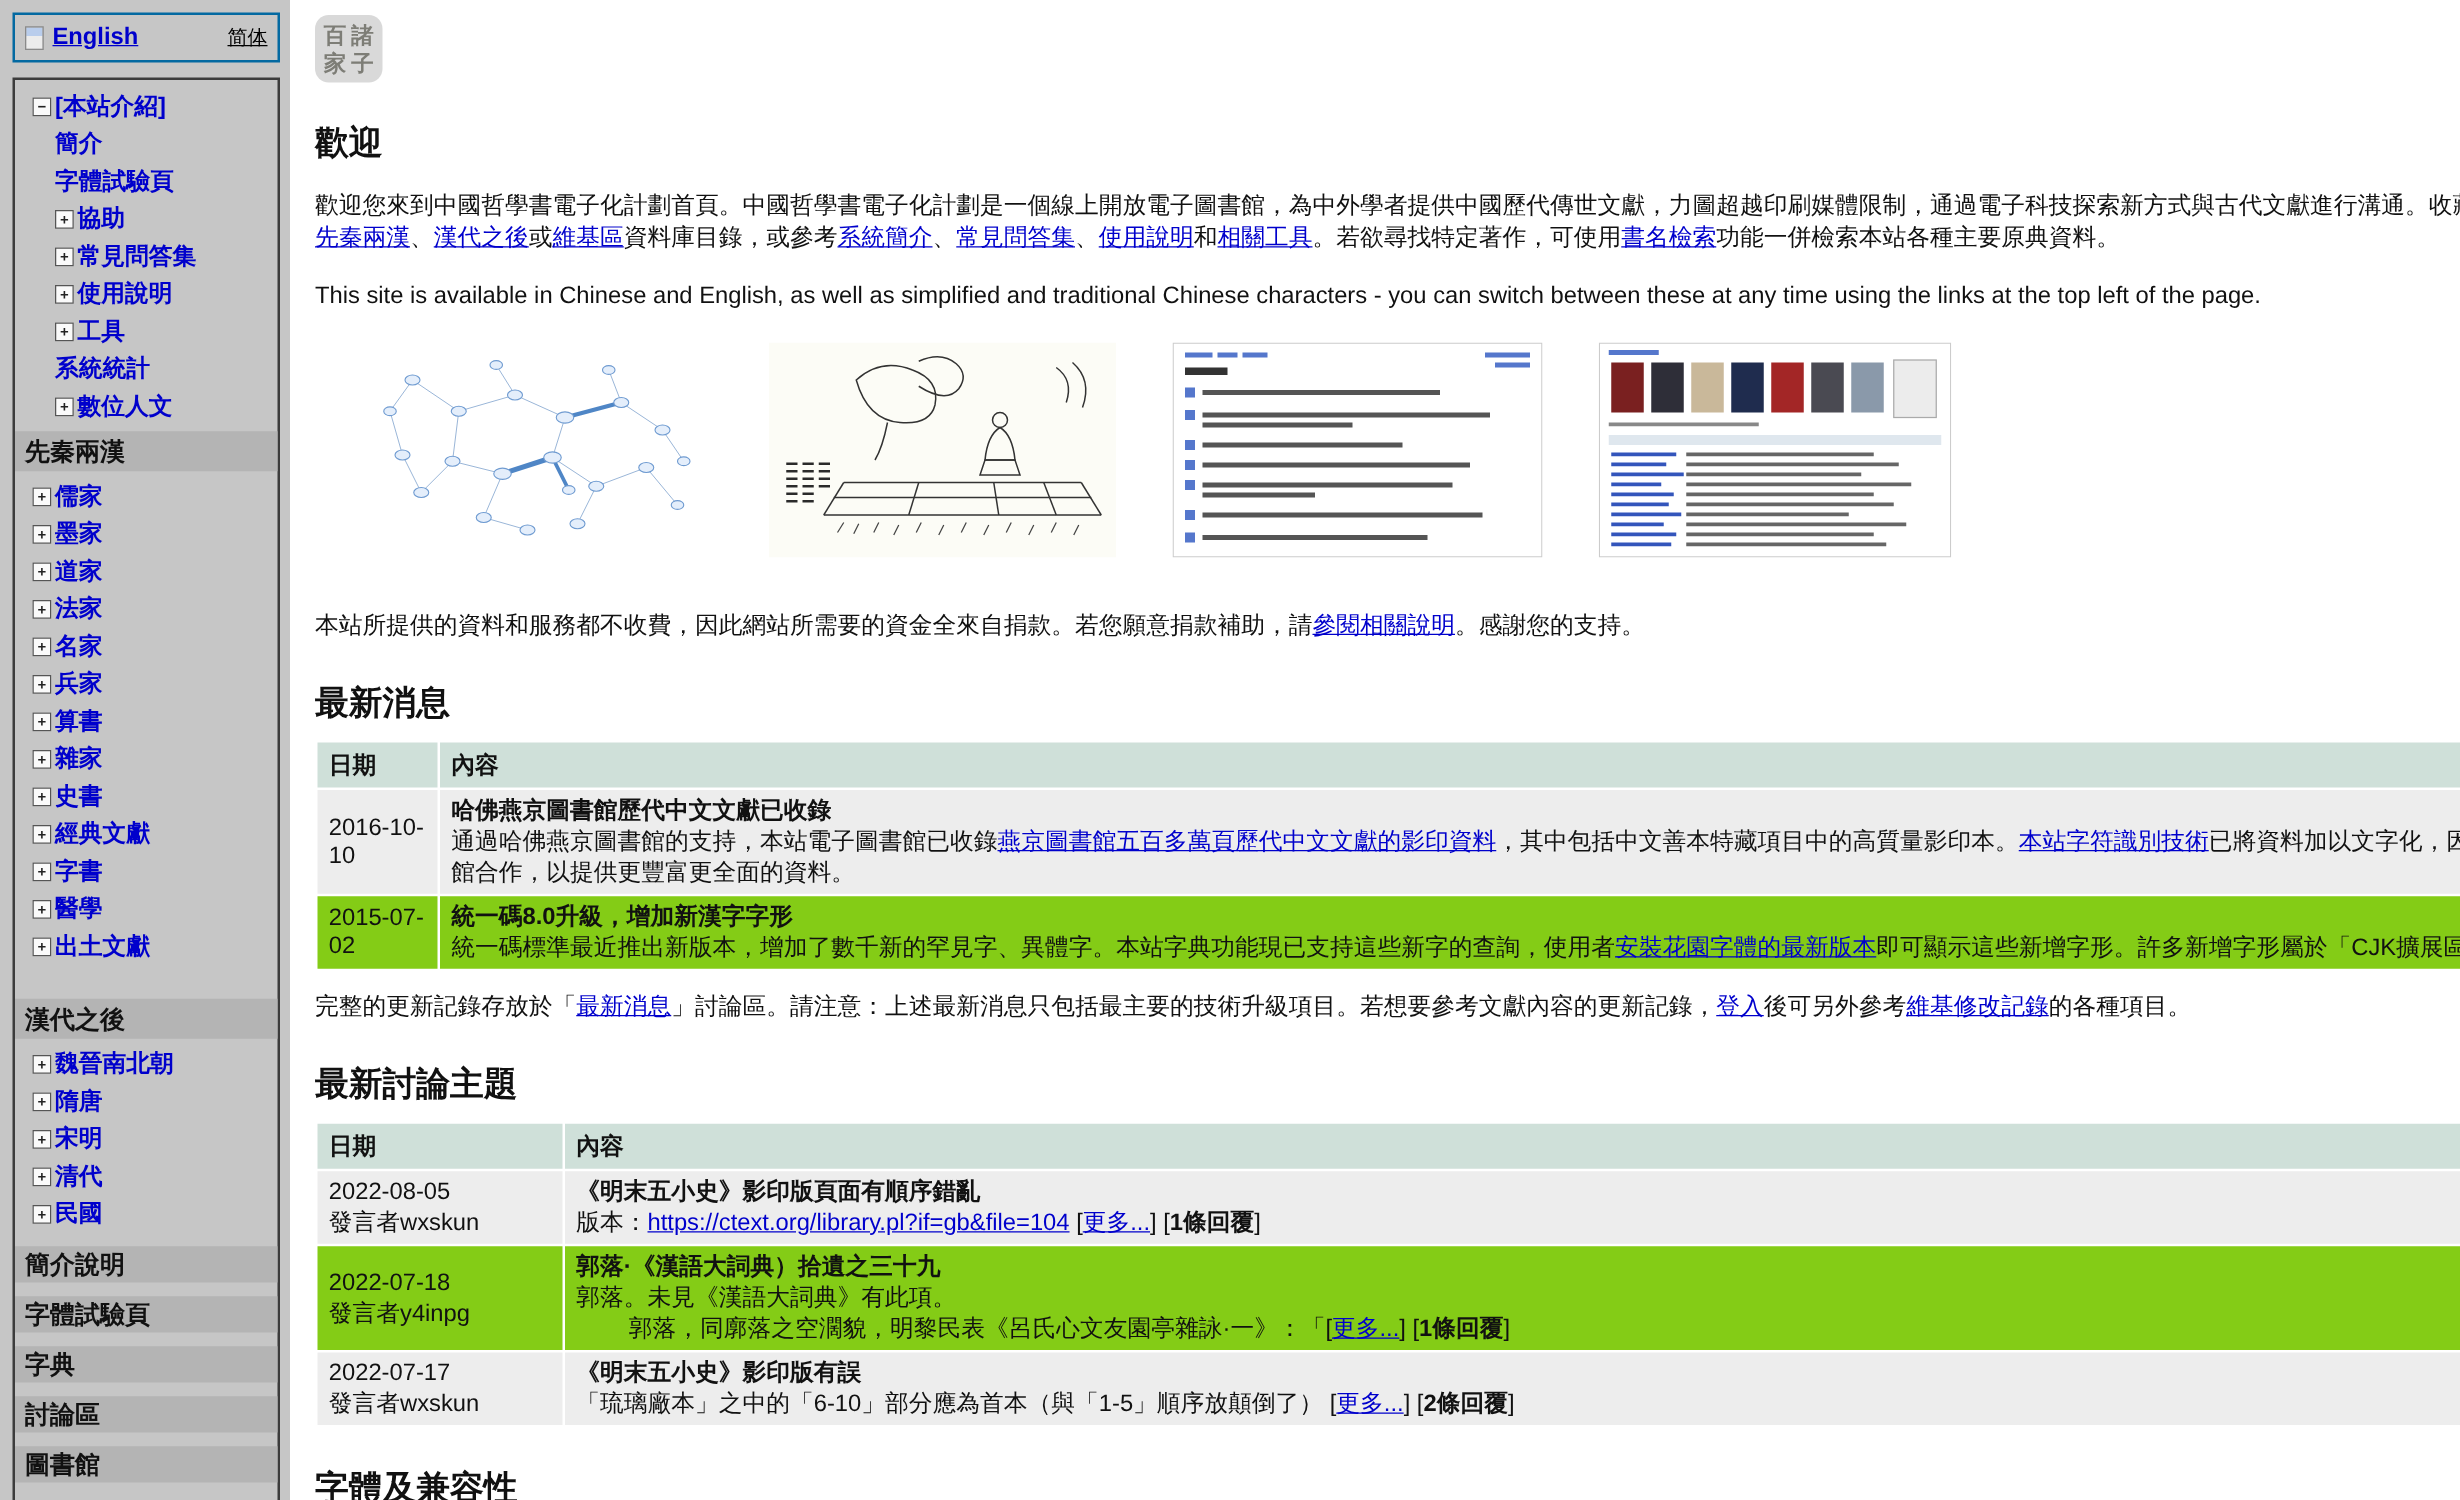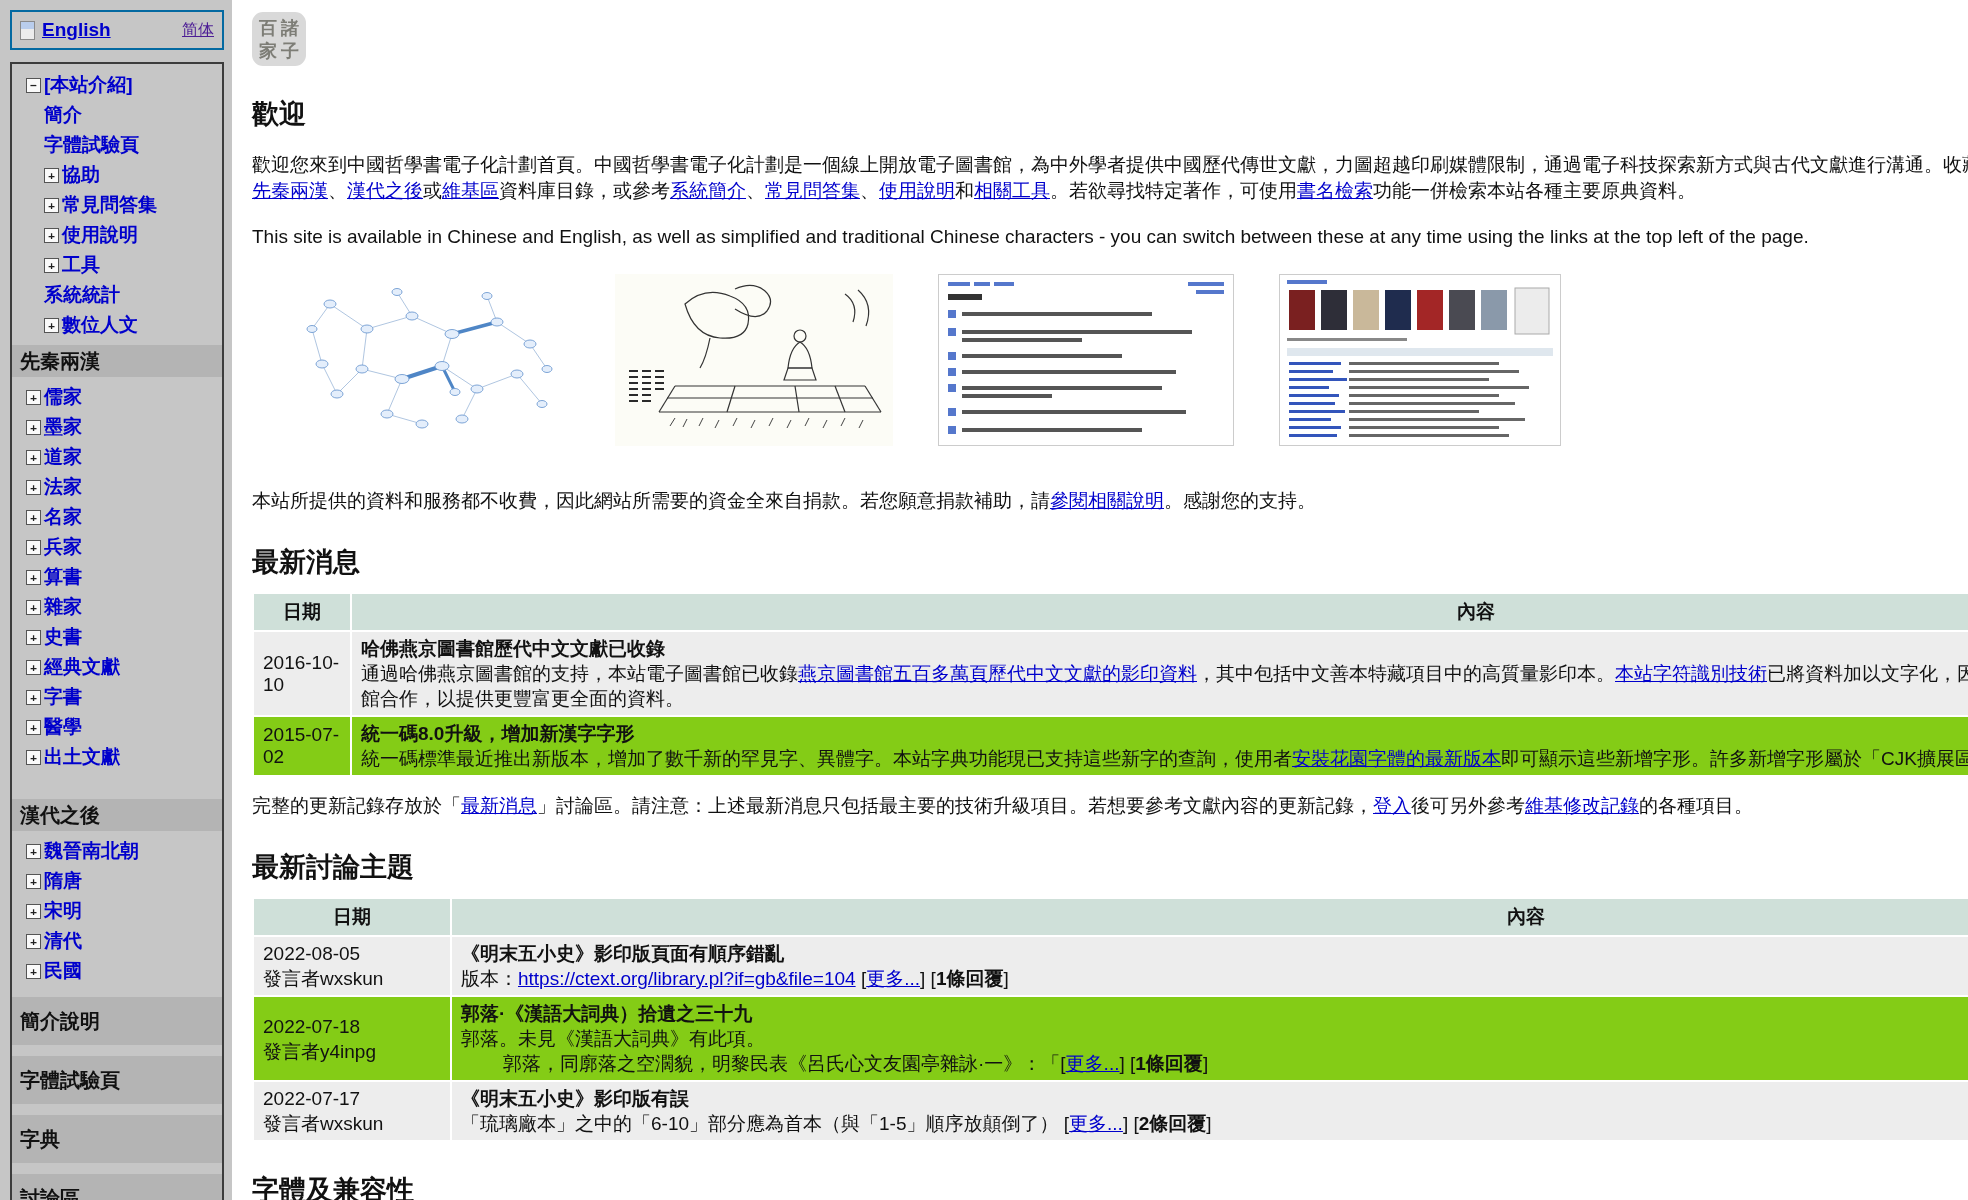--- a/index.html
+++ b/index.html
@@ -7,52 +7,52 @@
     width:1968px;height:1200px;overflow:hidden;position:relative;
     background:#ffffff;
     font-family:"Liberation Sans","DejaVu Sans",sans-serif;
     color:#111;
   }
   
   .sidebar{position:absolute;left:0;top:0;width:232px;height:1200px;background:#c6c6c6;box-sizing:border-box;padding:10px 8px 0 10px;}
   .langbox{border:2px solid #0369a1;background:#c6c6c6;display:flex;align-items:center;padding:7px 8px;margin-bottom:12px;}
   .lang-icon{width:13px;height:17px;border:1px solid #8a8a8a;background:linear-gradient(#b9cdec 0 42%,#ececec 42% 100%);margin-right:7px;flex:none;}
   .eng-link{font-size:19px;font-weight:bold;color:#0000cc;text-decoration:underline;cursor:pointer;}
-  .simp-link{margin-left:auto;font-size:16px;color:#4c1d95;text-decoration:underline;cursor:pointer;}
+  .simp-link{margin-left:auto;font-size:16px;color:#000000;text-decoration:underline;cursor:pointer;}
   .treebox{border:2px solid #3c3c3c;background:#c6c6c6;min-height:1140px;box-sizing:border-box;padding:6px 0 4px 0;}
   .s-row{display:flex;align-items:center;height:30px;padding-left:14px;}
   .s-row.ind{padding-left:32px;text-align:right;}
   .tbox{width:13px;height:13px;border:1px solid #555;background:#fafafa;color:#222;
         font:bold 11px/11px "DejaVu Sans Mono",monospace;display:inline-flex;align-items:center;justify-content:center;
         margin-right:3px;flex:none;cursor:pointer;}
   .s-link{font-size:19px;font-weight:bold;color:#0000cc;cursor:pointer;white-space:nowrap;}
   .k-section{background:#b4b4b4;height:32px;padding-left:8px;margin:5px 0;}
   .k-section .s-link{color:#111;font-size:20px;}
-  .k-band{background:#b4b4b4;height:48px;padding-left:8px;margin:11px 0;}
+  .k-band{background:#b4b4b4;height:29px;padding-left:8px;margin:11px 0;}
   .k-band .s-link{color:#111;font-size:20px;}
   .k-gap{height:22px;background:transparent;}
   
   .main{position:absolute;left:236px;top:0;width:2400px;padding-left:16px;box-sizing:border-box;}
   .page-header{display:flex;align-items:center;gap:14px;padding-top:12px;}
   .logo{width:54px;height:54px;border-radius:11px;background:#d9d9d9;display:grid;
         grid-template-columns:1fr 1fr;align-items:center;justify-items:center;box-sizing:border-box;padding:4px 5px;flex:none;}
   .logo span{font-size:18px;font-weight:bold;color:#7d7d76;line-height:20px;}
   .page-title{font-size:37px;font-weight:bold;margin:0;letter-spacing:1px;}
   h2{font-size:27px;font-weight:bold;margin:30px 0 12px 0;}
   .line{white-space:nowrap;font-size:19px;line-height:26px;}
   .para .line{margin:0;}
   .para{margin-top:20px;}
   .eng{margin-top:20px;}
   .lnk{color:#0000cc;text-decoration:underline;cursor:pointer;}
   .b{font-weight:bold;text-align:center;}
   .thumbs{display:flex;gap:45px;margin:24px 0 0 40px;}
   .thumbs svg{background:#ffffff;flex:none;}
   .donation{margin-top:42px;}
   .tbl{border-collapse:separate;border-spacing:2px;margin-top:12px;table-layout:fixed;}
-  .tbl th{background:#cfe0d9;text-align:center;font-size:19px;padding:5px 9px;font-weight:bold;white-space:nowrap;}
+  .tbl th{background:#cfe0d9;text-align:left;font-size:19px;padding:5px 9px;font-weight:bold;white-space:nowrap;}
   .tbl td{padding:4px 9px;vertical-align:middle;font-size:19px;}
   .row-a td{background:#ededed;}
   .row-b td{background:#84cc16;}
   .cellline{white-space:nowrap;line-height:25px;}
   .indent1{padding-left:42px;}
   .news{width:2350px;}
   .news .c-date{width:96px;}
   .disc{width:2350px;}
   .disc .c-date{width:196px;}
   .note{margin-top:16px;}

